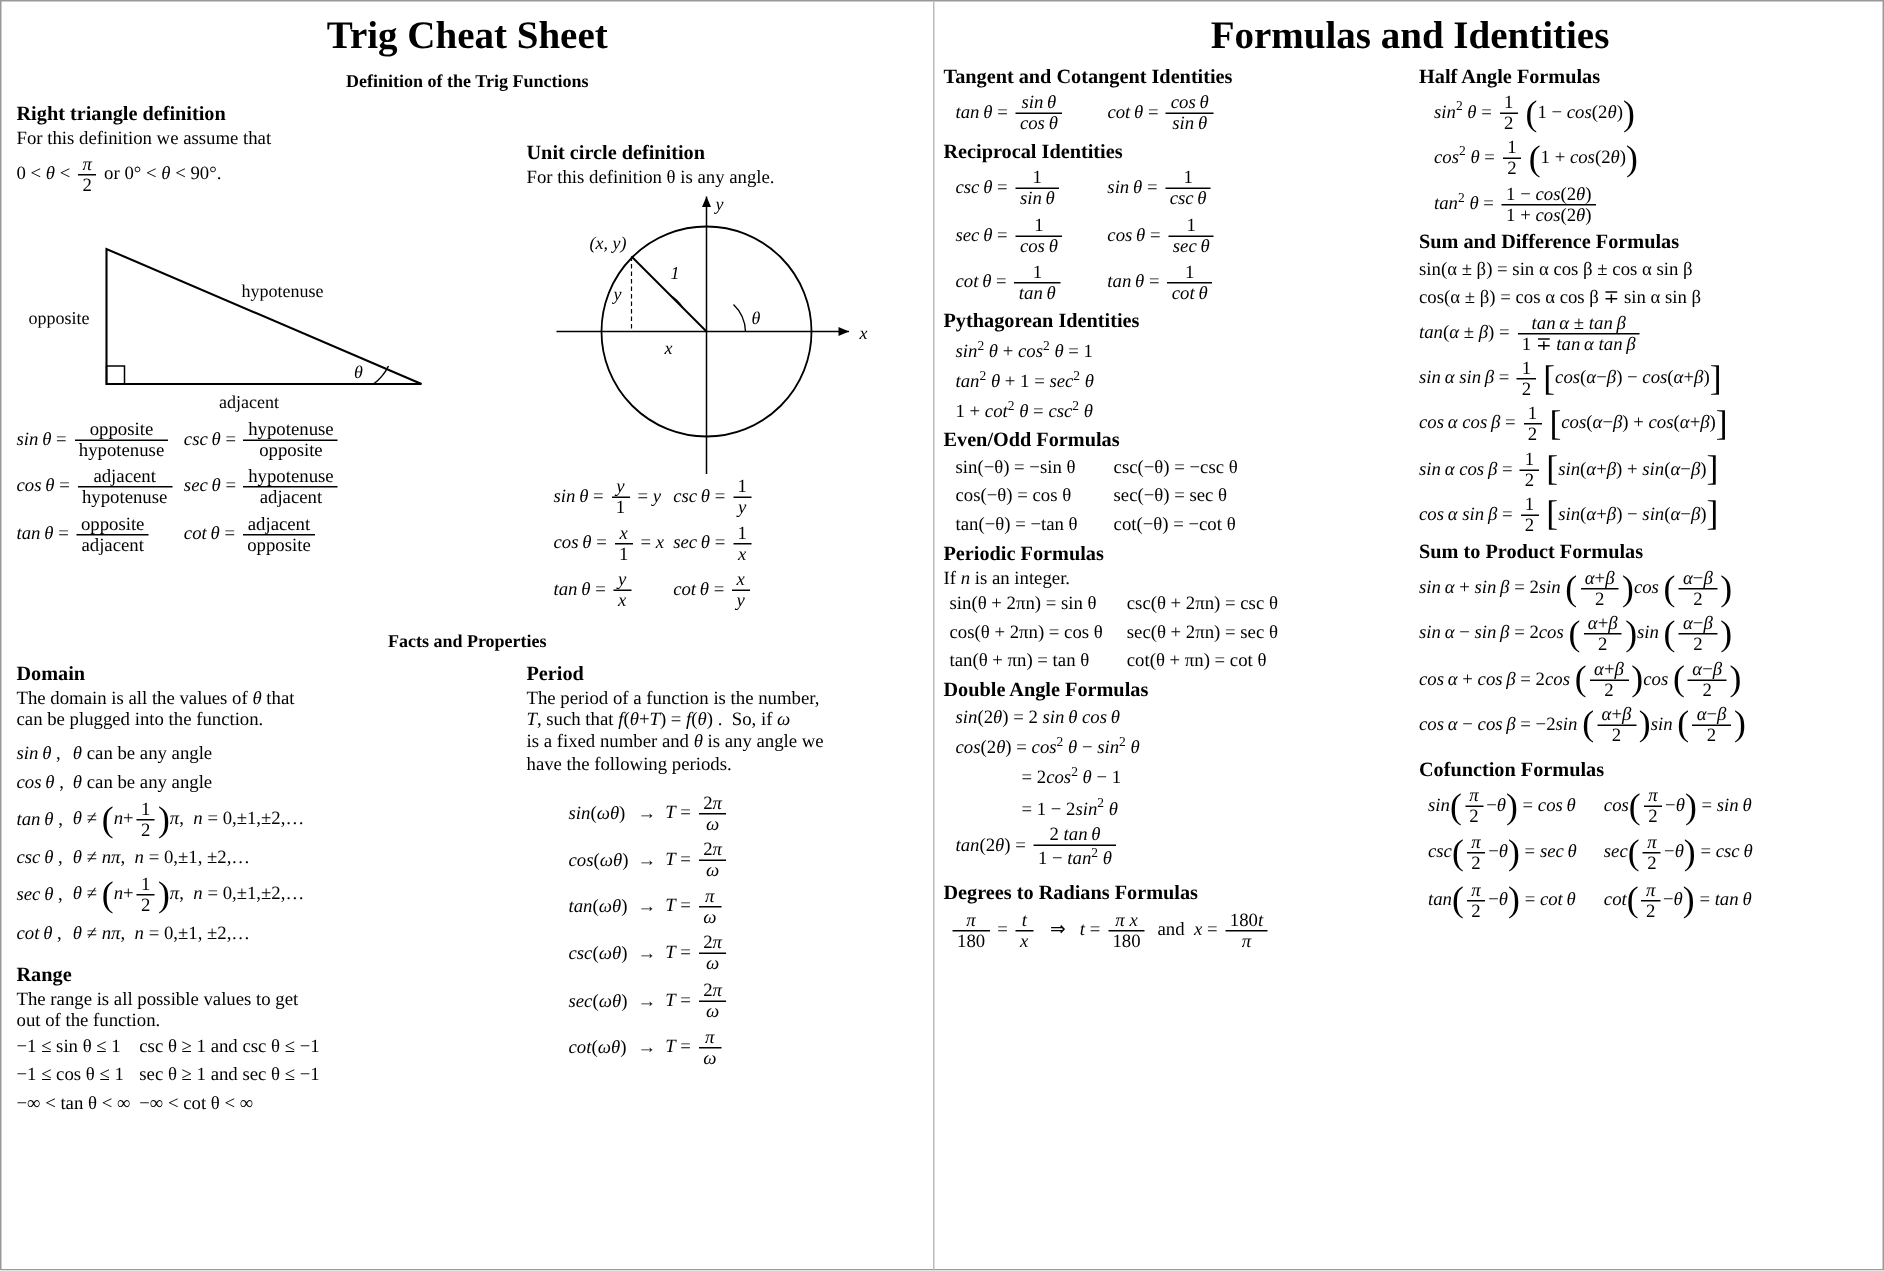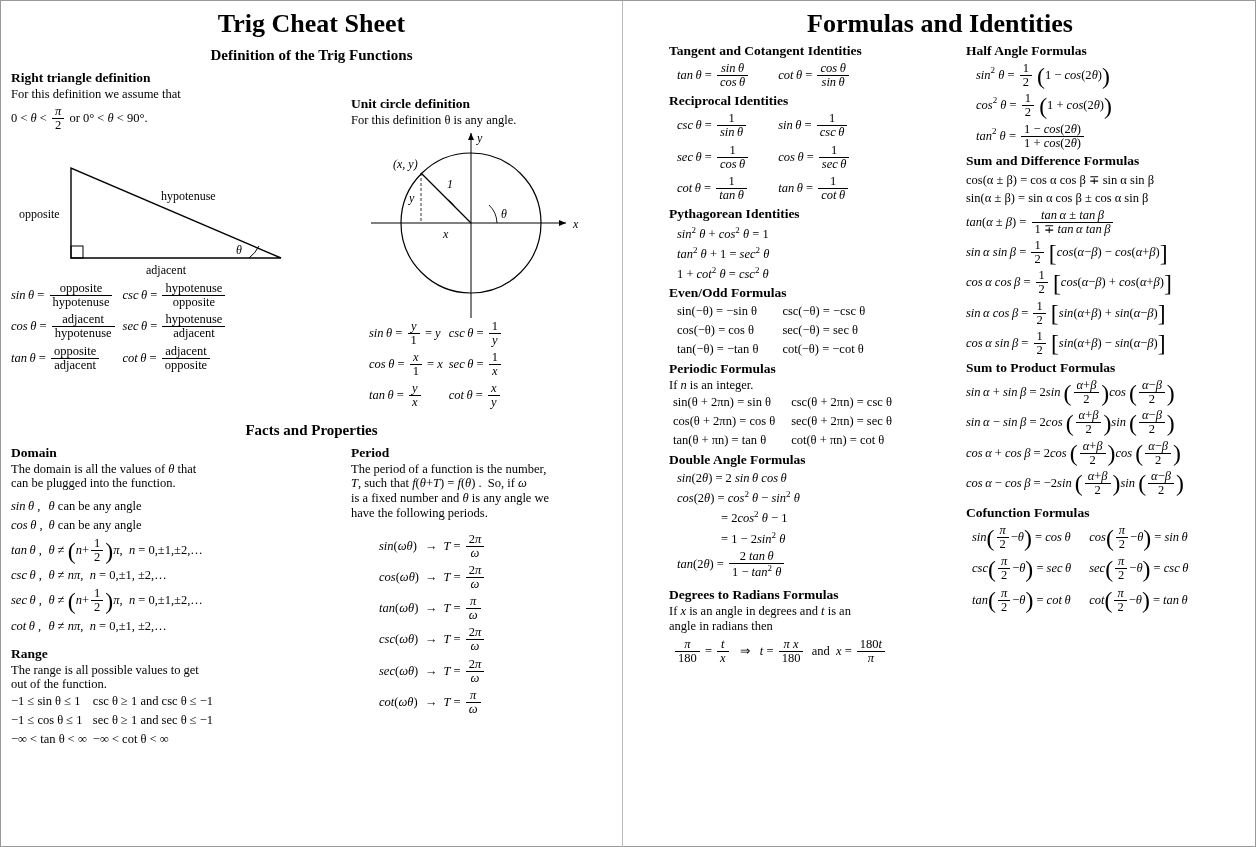--- a/index.html
+++ b/index.html
@@ -2,42 +2,42 @@
 <html><head>
 <meta charset="utf-8">
 <style>
   html,body{margin:0;padding:0;background:#ffffff;}
   body{width:1256px;height:847px;overflow:hidden;font-family:"Liberation Serif",serif;color:#000;}
   .sheet{position:relative;width:1256px;height:847px;box-sizing:border-box;border:1px solid #999;background:#fff;}
   .col{position:absolute;top:0;box-sizing:border-box;}
   .colLeft{left:0;width:622px;height:847px;border-right:1px solid #bbb;}
   .colMidR{left:622px;width:634px;height:847px;}
   h1.title{font-size:26px;font-weight:bold;text-align:center;margin:8px 0 4px 0;font-family:"Liberation Serif",serif;}
-  h2.sec{font-size:15px;font-weight:bold;text-align:center;margin:8px 0 4px 0;}
+  h2.sec{font-size:12px;font-weight:bold;text-align:center;margin:8px 0 4px 0;}
   h3.sub{font-size:13.5px;font-weight:bold;margin:2px 0 1px 0;}
   .txt{font-size:12.5px;line-height:1.18;}
   .m{font-family:"Liberation Serif",serif;font-style:italic;}
   .frac{display:inline-block;vertical-align:middle;text-align:center;line-height:1.05;margin:0 2px;}
   .frac .num{display:block;border-bottom:1px solid #000;padding:0 3px;}
   .frac .den{display:block;padding:0 3px;}
   .eq{font-size:12.5px;margin:3px 0;white-space:nowrap;}
   .sup{font-size:0.72em;vertical-align:super;}
   .sub{font-size:0.72em;vertical-align:sub;}
   .two{display:flex;}
   .two>div{flex:1;}
   .pad{padding:0 10px;}
   .bigparen{font-size:1.9em;font-weight:300;display:inline-block;vertical-align:middle;line-height:.85;}
   .bigbrack{font-size:1.9em;display:inline-block;vertical-align:middle;line-height:.85;}
   .arrow{padding:0 10px;}
   table.eqt{border-collapse:collapse;}
   table.eqt td{padding:2px 6px 2px 0;font-size:12.5px;vertical-align:middle;}
   .center{text-align:left;}
   .tri{position:relative;height:140px;margin:6px 0 2px 0;}
   .unit{position:relative;height:190px;}
-  .twocolR{display:flex;margin-left:40px;}
+  .twocolR{display:flex;}
   .twocolR>.cc{width:50%;box-sizing:border-box;padding:0 6px;}
 </style>
 </head>
 <body>
 
 <div class="sheet">
 
   <div class="col colLeft">
 
     <h1 class="title">Trig Cheat Sheet</h1>
@@ -319,21 +319,20 @@
         <div class="eq" style="margin-left:8px;"><span class="m">sin</span>(2<span class="m">θ</span>) = 2 <span class="m">sin θ</span> <span class="m">cos θ</span></div>
         <div class="eq" style="margin-left:8px;"><span class="m">cos</span>(2<span class="m">θ</span>) = <span class="m">cos</span><span class="sup">2</span> <span class="m">θ</span> − <span class="m">sin</span><span class="sup">2</span> <span class="m">θ</span></div>
         <div class="eq" style="margin-left:52px;">= 2<span class="m">cos</span><span class="sup">2</span> <span class="m">θ</span> − 1</div>
         <div class="eq" style="margin-left:52px;">= 1 − 2<span class="m">sin</span><span class="sup">2</span> <span class="m">θ</span></div>
         <div class="eq" style="margin-left:8px;">
           <span class="m">tan</span>(2<span class="m">θ</span>) =
           <span class="frac"><span class="num">2 <span class="m">tan θ</span></span><span class="den">1 − <span class="m">tan</span><span class="sup">2</span> <span class="m">θ</span></span></span>
         </div>
 
         <h3 class="sub" style="margin-top:8px;">Degrees to Radians Formulas</h3>
-        <div class="txt">If <span class="m">x</span> is an angle in degrees and <span class="m">t</span> is an<br>angle in radians then</div>
         <div class="eq" style="margin-left:4px;margin-top:4px;">
           <span class="frac"><span class="num m">π</span><span class="den">180</span></span>
           = <span class="frac"><span class="num m">t</span><span class="den m">x</span></span>
           &nbsp;&nbsp;⇒&nbsp;&nbsp;
           <span class="m">t</span> = <span class="frac"><span class="num"><span class="m">π x</span></span><span class="den">180</span></span>
           &nbsp;and&nbsp;
           <span class="m">x</span> = <span class="frac"><span class="num">180<span class="m">t</span></span><span class="den m">π</span></span>
         </div>
       </div>
 
@@ -349,22 +348,22 @@
           <span class="m">cos</span><span class="sup">2</span> <span class="m">θ</span> =
           <span class="frac"><span class="num">1</span><span class="den">2</span></span>
           <span class="bigparen">(</span>1 + <span class="m">cos</span>(2<span class="m">θ</span>)<span class="bigparen">)</span>
         </div>
         <div class="eq" style="margin-left:10px;">
           <span class="m">tan</span><span class="sup">2</span> <span class="m">θ</span> =
           <span class="frac"><span class="num">1 − <span class="m">cos</span>(2<span class="m">θ</span>)</span><span class="den">1 + <span class="m">cos</span>(2<span class="m">θ</span>)</span></span>
         </div>
 
         <h3 class="sub">Sum and Difference Formulas</h3>
+        <div class="eq">sin(α ± β) = sin α cos β ± cos α sin β</div>
         <div class="eq">cos(α ± β) = cos α cos β ∓ sin α sin β</div>
-        <div class="eq">sin(α ± β) = sin α cos β ± cos α sin β</div>
         <div class="eq">
           <span class="m">tan</span>(<span class="m">α</span> ± <span class="m">β</span>) =
           <span class="frac"><span class="num"><span class="m">tan α</span> ± <span class="m">tan β</span></span><span class="den">1 ∓ <span class="m">tan α</span> <span class="m">tan β</span></span></span>
         </div>
 
         <div class="eq">
           <span class="m">sin α</span> <span class="m">sin β</span> =
           <span class="frac"><span class="num">1</span><span class="den">2</span></span>
           <span class="bigbrack">[</span><span class="m">cos</span>(<span class="m">α</span>−<span class="m">β</span>) − <span class="m">cos</span>(<span class="m">α</span>+<span class="m">β</span>)<span class="bigbrack">]</span>
         </div>

